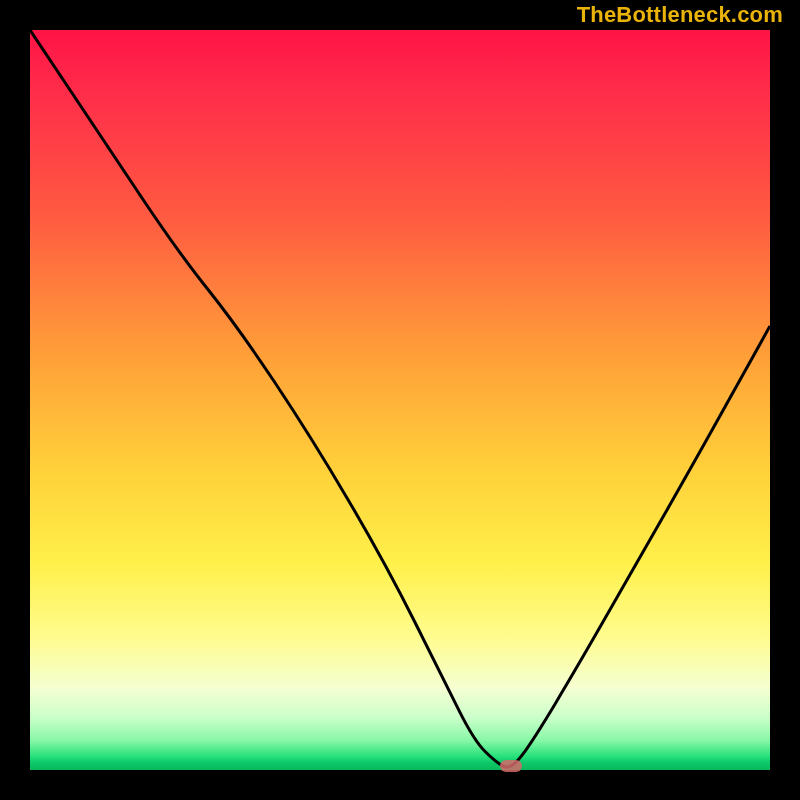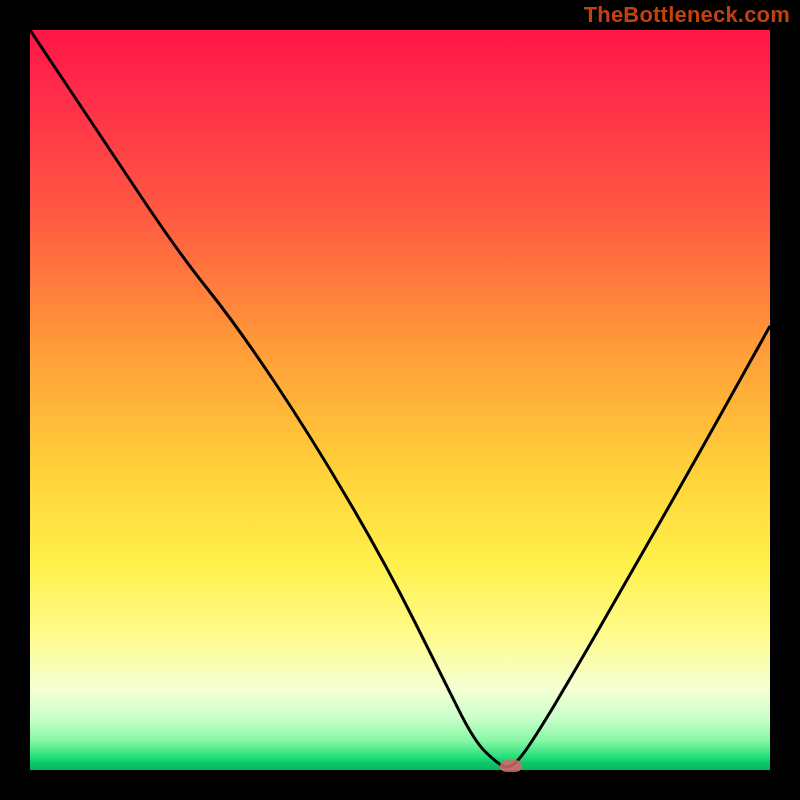--- a/index.html
+++ b/index.html
@@ -12,25 +12,25 @@
   }
   .frame {
     position: relative;
     width: 800px;
     height: 800px;
     background: #000;
   }
   .watermark {
     position: absolute;
     top: 2px;
-    right: 10px;
+    right: 17px;
     font-family: Arial, Helvetica, sans-serif;
     font-size: 22px;
     font-weight: 600;
-    color: #c2410c;
+    color: #eab308;
     letter-spacing: 0.2px;
     z-index: 10;
   }
   .plot-area {
     position: absolute;
     left: 30px;
     top: 30px;
     width: 740px;
     height: 740px;
   }

